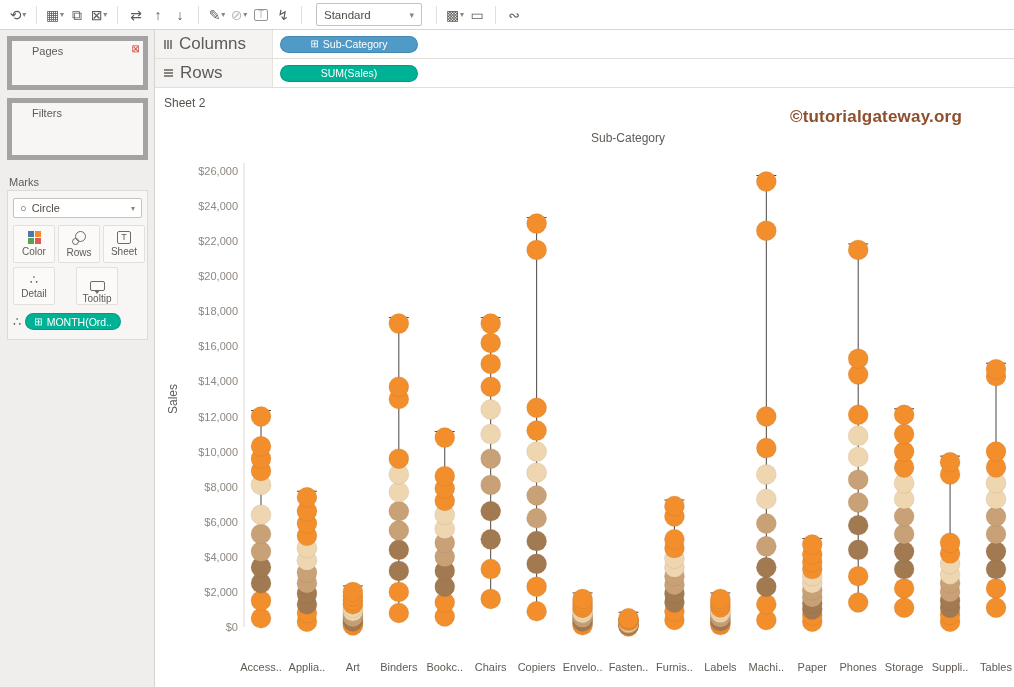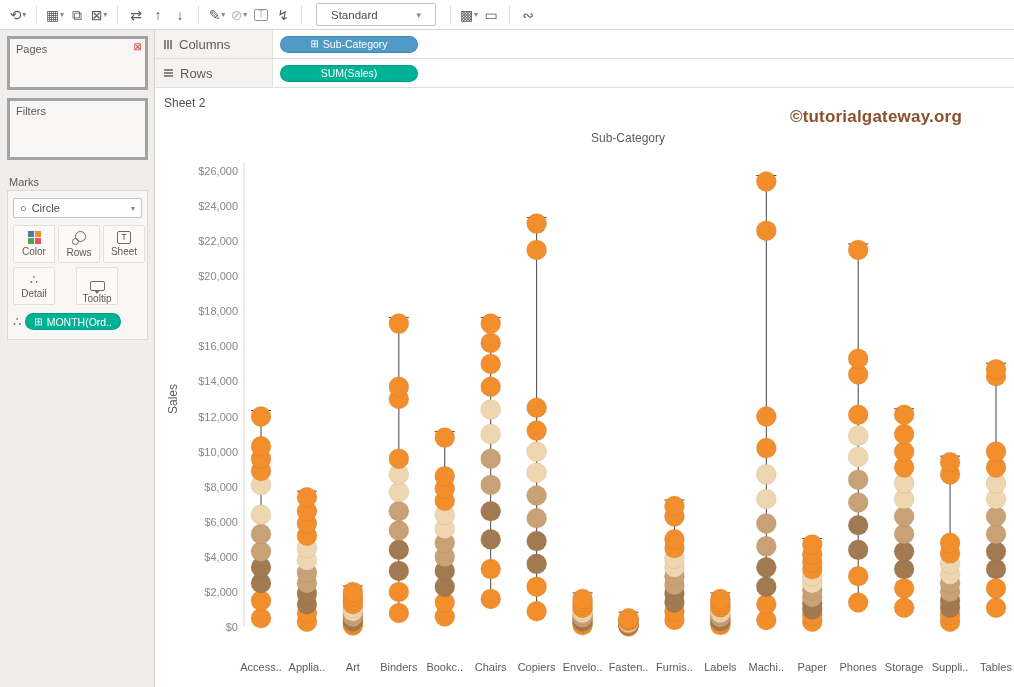--- a/index.html
+++ b/index.html
@@ -13,28 +13,28 @@
     border-bottom:1px solid #d9d5d1;box-sizing:border-box;display:flex;align-items:center;
     padding-left:8px;gap:2px;z-index:5;}
   .tb-icon{display:inline-flex;align-items:center;justify-content:center;height:22px;min-width:20px;
     color:#5f5a55;font-size:14px;cursor:pointer;user-select:none;}
   .tb-icon .glyph{line-height:1;}
   .tb-caret{font-size:8px;color:#8a857f;margin-left:1px;}
   .tb-sep{width:1px;height:18px;background:#e2deda;margin:0 6px;}
   .disabled{color:#bdb8b2;}
   .tbox{border:1px solid #9a948e;border-radius:2px;font-size:10px;padding:0 3px;line-height:13px;}
   .fit-select{display:flex;align-items:center;justify-content:space-between;width:90px;height:21px;
-    border:1px solid #c7c2bd;border-radius:2px;padding:0 14px;font-size:11.5px;color:#4f4a45;
+    border:1px solid #c7c2bd;border-radius:2px;padding:0 7px;font-size:11.5px;color:#4f4a45;
     margin:0 6px;cursor:pointer;background:#fff;}
   .fit-select .tb-caret{font-size:9px;}
   
   .sidebar{position:absolute;left:0;top:30px;width:155px;height:657px;background:#f0eeec;
     border-right:1px solid #d7d3cf;box-sizing:border-box;z-index:4;}
-  .panel-box{position:absolute;left:7px;width:141px;background:#f7f6f5;border:3px solid #a3a3a3;
-    box-sizing:border-box;font-size:11px;color:#5f5a55;padding:4px 6px;}
+  .panel-box{position:absolute;left:7px;width:141px;background:#f7f6f5;border:5px solid #a3a3a3;
+    box-sizing:border-box;font-size:11px;color:#5f5a55;padding:4px 20px;}
   #pages-box{top:6px;height:54px;}
   #filters-box{top:68px;height:62px;}
   .pages-close{position:absolute;right:3px;top:3px;color:#d23f31;font-size:10px;line-height:10px;cursor:pointer;}
   .marks-label{position:absolute;left:9px;top:146px;font-size:11px;color:#5f5a55;}
   .marks-card{position:absolute;left:7px;top:160px;width:141px;height:150px;background:#f7f6f5;
     border:1px solid #ddd9d4;box-sizing:border-box;}
   .mark-type-select{position:absolute;left:5px;top:7px;width:129px;height:20px;background:#fff;
     border:1px solid #c7c2bd;border-radius:2px;box-sizing:border-box;display:flex;align-items:center;
     justify-content:space-between;padding:0 6px;font-size:11px;color:#4f4a45;cursor:pointer;}
   .mark-type-left{display:flex;align-items:center;gap:5px;}
@@ -55,21 +55,21 @@
   
   .pill{height:17px;border-radius:9px;display:inline-flex;align-items:center;justify-content:center;
     font-size:10.5px;color:#fff;padding:0 9px;gap:4px;cursor:pointer;white-space:nowrap;
     box-shadow:inset 0 0 0 1px rgba(0,0,0,0.12);}
   .pill .pill-icon{font-size:10px;line-height:10px;}
   
   .shelf-row{position:absolute;left:155px;width:859px;height:29px;background:#fff;
     border-bottom:1px solid #e2deda;box-sizing:border-box;display:flex;align-items:center;z-index:3;}
   #columns-row{top:30px;} #rows-row{top:59px;}
   .shelf-label{display:flex;align-items:center;gap:7px;width:118px;height:100%;padding-left:9px;
-    border-right:1px solid #e6e2de;background:#f5f3f1;font-size:13px;color:#5f5a55;box-sizing:border-box;}
+    border-right:1px solid #e6e2de;background:#f5f3f1;font-size:17px;color:#5f5a55;box-sizing:border-box;}
   .cols-icon{display:inline-flex;gap:1px;}
   .cols-icon i{display:block;width:2px;height:9px;background:#8a857f;}
   .rows-icon{display:inline-flex;flex-direction:column;gap:1px;}
   .rows-icon i{display:block;width:9px;height:2px;background:#8a857f;}
   .shelf-pills{padding-left:7px;display:flex;align-items:center;}
   .shelf-pill{min-width:120px;}
   
   .chart-area{position:absolute;left:155px;top:88px;width:859px;height:599px;background:#fff;z-index:2;}
   .sheet-title{position:absolute;left:9px;top:8px;font-size:12px;color:#54504b;z-index:3;}
   .watermark{position:absolute;right:52px;top:19px;font-size:17px;font-weight:bold;z-index:3;letter-spacing:0.2px;}

